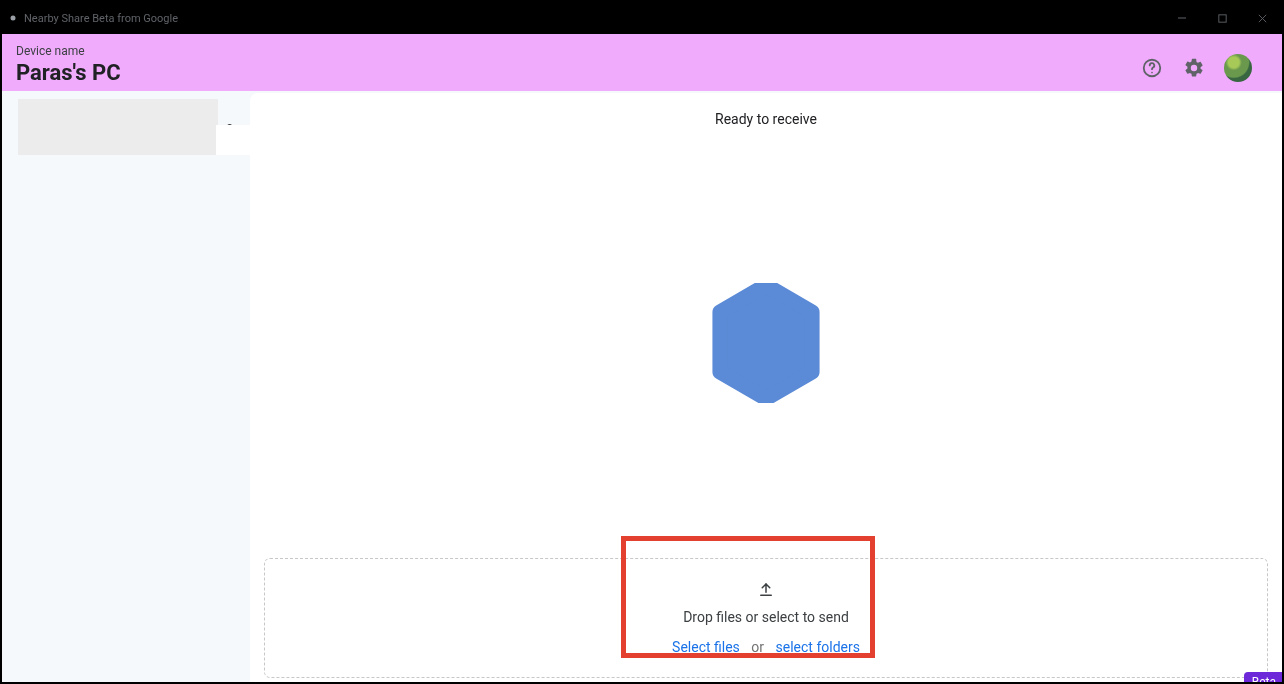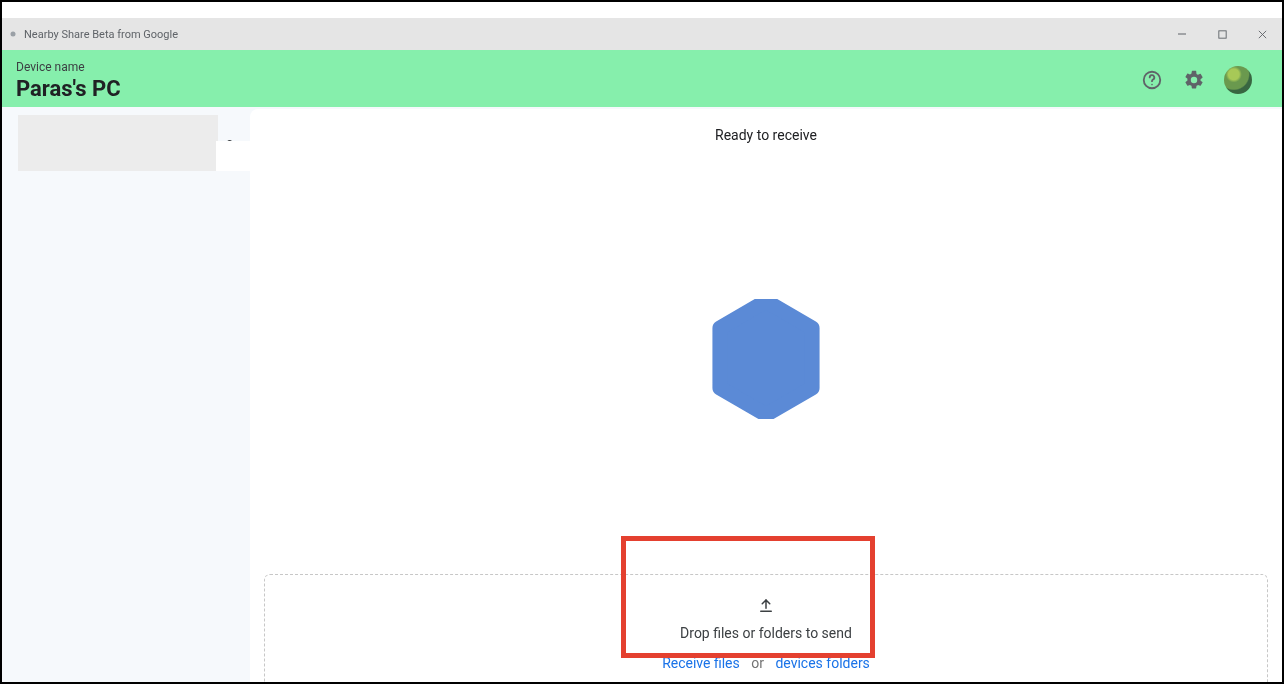--- a/index.html
+++ b/index.html
@@ -2,28 +2,27 @@
 <html><head>
 <meta charset="utf-8">
 <style>
   * { box-sizing: border-box; margin: 0; padding: 0; }
   html, body { width: 1284px; height: 684px; overflow: hidden; font-family: "Segoe UI", Roboto, Arial, sans-serif; }
   body { border: 2px solid #000; background: #fff; position: relative; }
 
   
   .titlebar {
     height: 22px;
-    background: #e5e5e5;
+    background: #000000;
     display: flex;
     align-items: center;
     padding: 16px 6px;
     font-size: 11px;
     color: #5f6368;
     position: relative;
-    margin-top: 16px;
   }
   .titlebar .appicon {
     width: 10px; height: 10px;
     margin-right: 6px;
     display: inline-flex; align-items: center; justify-content: center;
   }
   .titlebar .win-controls {
     position: absolute;
     right: 0; top: 0; height: 100%;
     display: flex;
@@ -32,23 +31,23 @@
   .titlebar .win-btn {
     width: 40px; height: 100%;
     display: flex; align-items: center; justify-content: center;
     color: #5f6368;
   }
 
   
   .app { display: flex; flex-direction: column; height: calc(100% - 22px); background: #f6f9fc; }
 
   .header {
-    display: flex; align-items: flex-start; justify-content: space-between;
+    display: flex; align-items: center; justify-content: space-between;
     padding: 10px 30px 6px 14px;
-    background: #86efac;
+    background: #f0abfc;
   }
   .header-left { display: flex; flex-direction: column; }
   .device-label { font-size: 12px; color: #3c4043; font-weight: 400; }
   .device-name  { font-size: 22px; color: #202124; font-weight: 700; margin-top: 2px; }
 
   .header-right { display: flex; align-items: center; gap: 18px; padding-top: 6px; }
   .icon-btn { width: 24px; height: 24px; display: flex; align-items: center; justify-content: center; color: #5f6368; cursor: pointer; }
   .avatar { width: 28px; height: 28px; border-radius: 50%; background: radial-gradient(circle at 35% 30%, #a7c957 0 20%, #6a994e 30% 55%, #386641 60% 100%); }
 
   .body { flex: 1; display: flex; min-height: 0; }
@@ -180,25 +179,25 @@
 
       <div class="dropzone">
         <div class="drop-inner">
           <div>
             <svg width="18" height="18" viewBox="0 0 24 24" fill="none" stroke="#3c4043" stroke-width="2" stroke-linecap="round" stroke-linejoin="round">
               <path d="M12 15V4"></path>
                 <path d="M7 9l5-5 5 5"></path>
                 <path d="M5 19h14"></path>
             </svg>
           </div>
-          <div class="drop-txt">Drop files or folders to send</div>
+          <div class="drop-txt">Drop files or select to send</div>
           <div class="drop-links">
-            <span class="link">Receive files</span>
+            <span class="link">Select files</span>
             <span class="or">or</span>
-            <span class="link">devices folders</span>
+            <span class="link">select folders</span>
           </div>
         </div>
       </div>
 
       <div class="beta-chip">Beta</div>
     </div>
   </div>
 </div>
 
 <div class="highlight-box" style="left:619px; top:534px; width:254px; height:122px;"></div>

